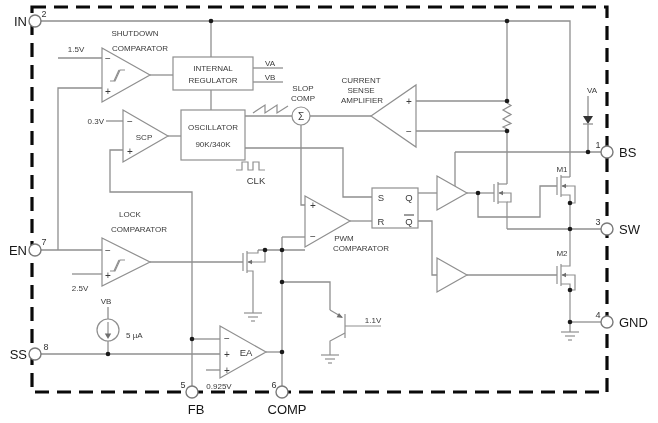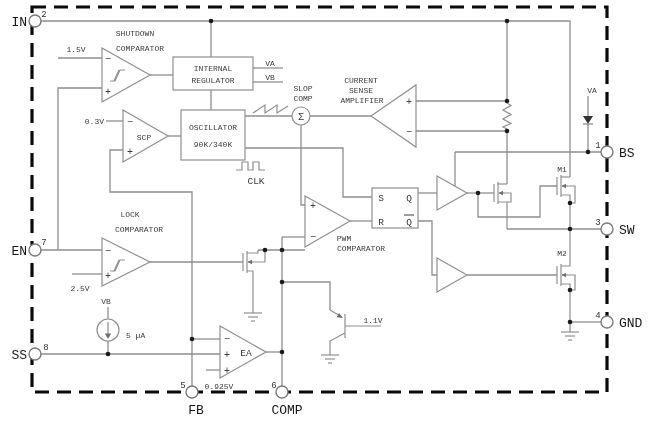--- a/index.html
+++ b/index.html
@@ -1,17 +1,17 @@
 <!DOCTYPE html>
 <html><head>
 <meta charset="utf-8">
 <style>
   html,body{margin:0;padding:0;background:#fff;}
   #stage{position:relative;width:658px;height:423px;background:#ffffff;overflow:hidden;
-         font-family:Liberation Mono, monospace;}
+         font-family:Liberation Sans, sans-serif;}
   svg{position:absolute;left:0;top:0;}
   .wire{stroke:#8f8f8f;stroke-width:1.3;fill:none;}
   .comp{stroke:#8f8f8f;stroke-width:1.2;fill:#ffffff;}
   .open{stroke:#8f8f8f;stroke-width:1.2;fill:none;}
   .dot{fill:#1a1a1a;stroke:none;}
   .pin{fill:#ffffff;stroke:#7a7a7a;stroke-width:1.4;}
   .blk{font-size:8px;fill:#3a3a3a;}
   .mid{text-anchor:middle;}
   .end{text-anchor:end;}
   .sgn{font-size:10px;fill:#3a3a3a;}

